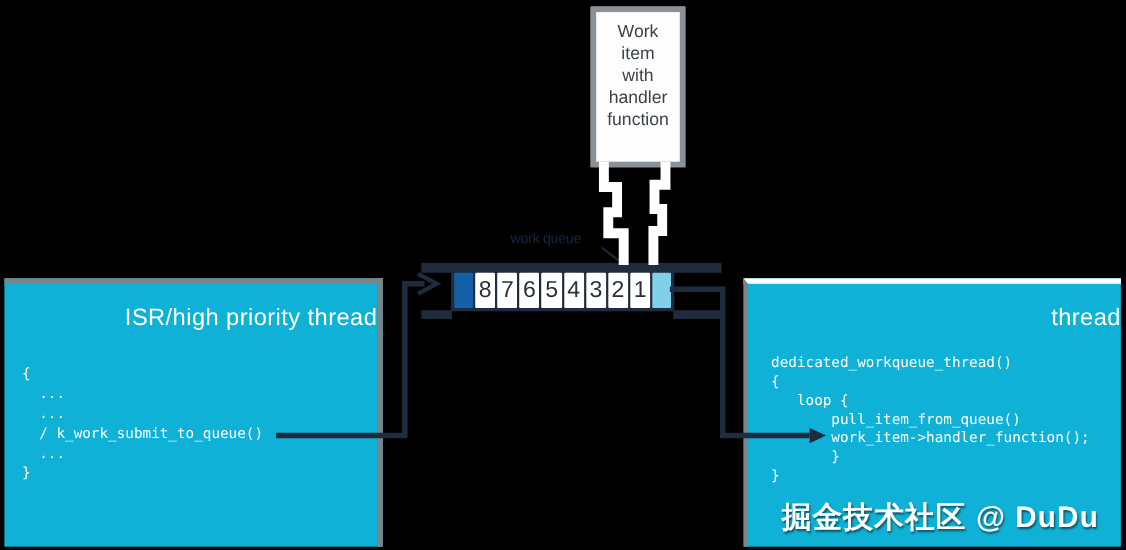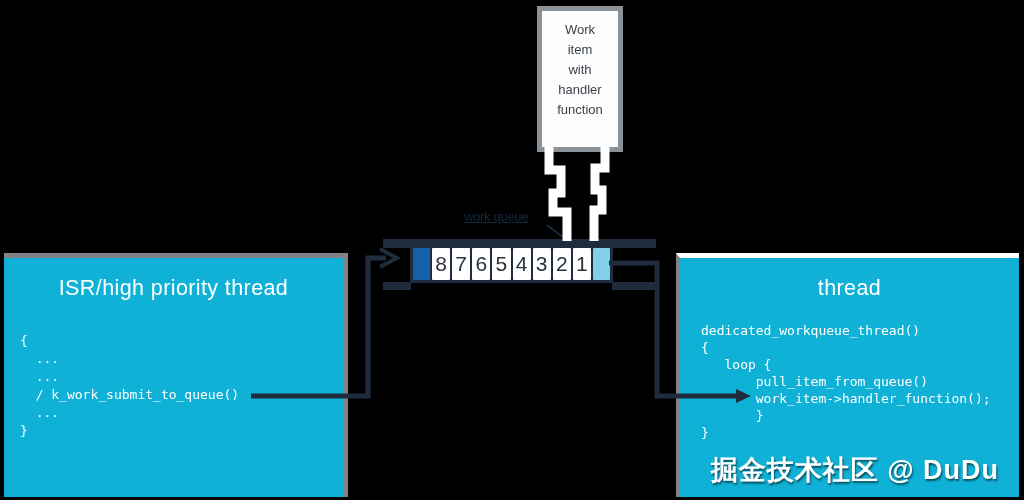--- a/index.html
+++ b/index.html
@@ -2,42 +2,42 @@
 <html><head>
 <meta charset="utf-8">
 <style>
   html,body{margin:0;padding:0;background:#000;}
   .stage{position:relative;width:1024px;height:500px;background:#000;overflow:hidden;
          font-family:"Liberation Sans",sans-serif;}
   
   .workitem{position:absolute;left:537px;top:6px;width:86px;height:146px;
             box-sizing:border-box;border:5px solid #8a9197;background:#fdfdfd;
             display:flex;align-items:flex-start;justify-content:center;}
-  .workitem .txt{margin-top:9px;font-size:13px;line-height:20px;color:#3b4249;
+  .workitem .txt{margin-top:9px;font-size:16px;line-height:20px;color:#3b4249;
                  text-align:center;white-space:pre-line;}
   
   .rail{position:absolute;left:383px;top:239px;width:273px;height:9px;background:#1e2c3e;}
   .stub-l{position:absolute;left:383px;top:282px;width:28px;height:8px;background:#1e2c3e;}
   .stub-r{position:absolute;left:612px;top:282px;width:44px;height:8px;background:#1e2c3e;}
   .slots{position:absolute;left:410px;top:245px;width:203px;height:38px;background:#1e2c3e;
          box-sizing:border-box;display:flex;gap:2px;padding:3px;}
   .slot{border-radius:1px;}
   .slot.end-dark{width:17px;background:#1561a9;}
   .slot.end-light{width:17px;background:#82cfe9;}
   .slot.white{flex:1;background:#ffffff;display:flex;align-items:center;justify-content:center;
               font-size:21px;color:#2a3039;}
   .qlabel{position:absolute;left:464px;top:209px;font-size:13px;color:#15293f;
-          letter-spacing:-0.3px;text-decoration:underline;}
+          letter-spacing:-0.3px;}
   
   .cyanbox{position:absolute;background:#0fb1d6;box-sizing:border-box;}
   .box-left{left:4px;top:253px;width:344px;height:244px;
             border-top:5px solid #7d8388;border-right:5px solid #7d8388;}
   .box-right{left:676px;top:253px;width:343px;height:244px;
              border-top:5px solid #ffffff;border-left:4px solid #7d8388;}
-  .boxtitle{margin-top:18px;text-align:center;font-size:21.5px;color:#fff;letter-spacing:.4px;}
+  .boxtitle{margin-top:18px;text-align:right;font-size:21.5px;color:#fff;letter-spacing:.4px;}
   .code{position:absolute;font-family:"DejaVu Sans Mono","Liberation Mono",monospace;
         color:#fff;white-space:pre;}
   .code-left{left:16px;top:74px;font-size:13px;line-height:18px;}
   .code-right{left:21px;top:64px;font-size:13px;line-height:17px;}
   
   .overlay{position:absolute;left:0;top:0;z-index:5;pointer-events:none;}
   .watermark{position:absolute;right:25px;bottom:12px;z-index:6;font-size:27px;font-weight:bold;
              color:#fff;text-shadow:1px 2px 2px rgba(0,0,0,.55);letter-spacing:1px;}
 </style>
 </head>

